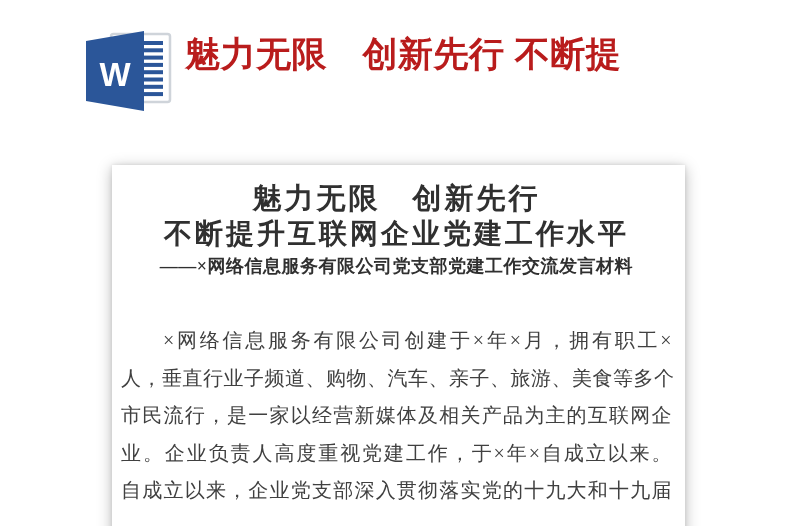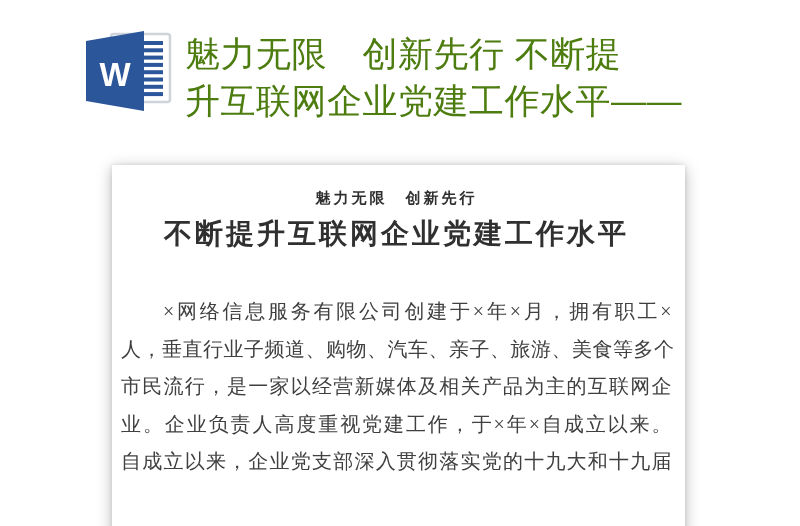--- a/index.html
+++ b/index.html
@@ -4,37 +4,37 @@
 <style>
   * { margin: 0; padding: 0; box-sizing: border-box; }
   html, body { width: 800px; height: 526px; overflow: hidden; background: #ffffff; }
   body { position: relative; font-family: "Liberation Sans", "DejaVu Sans", sans-serif; }
 
   
   .header { position: absolute; left: 0; top: 0; width: 800px; height: 150px; background: #ffffff; }
   .word-icon { position: absolute; left: 80px; top: 30px; width: 92px; height: 82px; }
   .big-title {
     position: absolute; left: 185px; top: 30px; width: 560px;
-    font-size: 35px; line-height: 47px; font-weight: 400;
-    color: #4d7c0f; letter-spacing: 0.5px;
+    font-size: 35px; line-height: 47px; font-weight: 700;
+    color: #b91c1c; letter-spacing: 0.5px;
     font-family: "Liberation Sans", "DejaVu Sans", sans-serif;
   }
 
   
   .doc-page {
     position: absolute; left: 112px; top: 165px; width: 573px; height: 400px;
     background: #ffffff;
     box-shadow: 0 3px 14px rgba(0,0,0,0.28), 0 0 4px rgba(0,0,0,0.10);
     padding: 0 13px 0 9px;
     font-family: "Liberation Serif", "DejaVu Serif", serif;
     color: #303030;
   }
   .doc-h1 {
     margin-top: 17px; text-align: center;
-    font-size: 15px; line-height: 32px; font-weight: 600; letter-spacing: 3px;
+    font-size: 29px; line-height: 32px; font-weight: 600; letter-spacing: 3px;
   }
   .doc-h2 {
     margin-top: 4px; text-align: center;
     font-size: 28px; line-height: 32px; font-weight: 600; letter-spacing: 3px;
   }
   .doc-h3 {
     margin-top: 3px; text-align: center;
     font-size: 18px; line-height: 26px; font-weight: 600; letter-spacing: 0.5px;
   }
   .doc-body { margin-top: 43px; }
@@ -66,27 +66,27 @@
       <rect x="40" y="54.8" width="43" height="4"></rect>
       <rect x="40" y="62.1" width="43" height="4"></rect>
     </g>
 
     <polygon points="6,11 64,1 64,81 6,71" fill="#2b5699"></polygon>
     <text x="35" y="56" text-anchor="middle" font-size="33" font-weight="bold" font-family="Liberation Sans, DejaVu Sans, sans-serif" fill="#ffffff">W</text>
   </svg>
 
   <div class="big-title">
     <div>魅力无限　创新先行 不断提</div>
-    <div>升互联网企业党建工作水平——</div>
   </div>
 </div>
 
 <div class="doc-page">
   <div class="doc-h1">魅力无限　创新先行</div>
   <div class="doc-h2">不断提升互联网企业党建工作水平</div>
+  <div class="doc-h3">——×网络信息服务有限公司党支部党建工作交流发言材料</div>
 
   <div class="doc-body">
     <div class="body-line indent">×网络信息服务有限公司创建于×年×月，拥有职工×</div>
     <div class="body-line">人，垂直行业子频道、购物、汽车、亲子、旅游、美食等多个</div>
     <div class="body-line">市民流行，是一家以经营新媒体及相关产品为主的互联网企</div>
     <div class="body-line">业。企业负责人高度重视党建工作，于×年×自成立以来。</div>
     <div class="body-line">自成立以来，企业党支部深入贯彻落实党的十九大和十九届</div>
   </div>
 </div>
 

